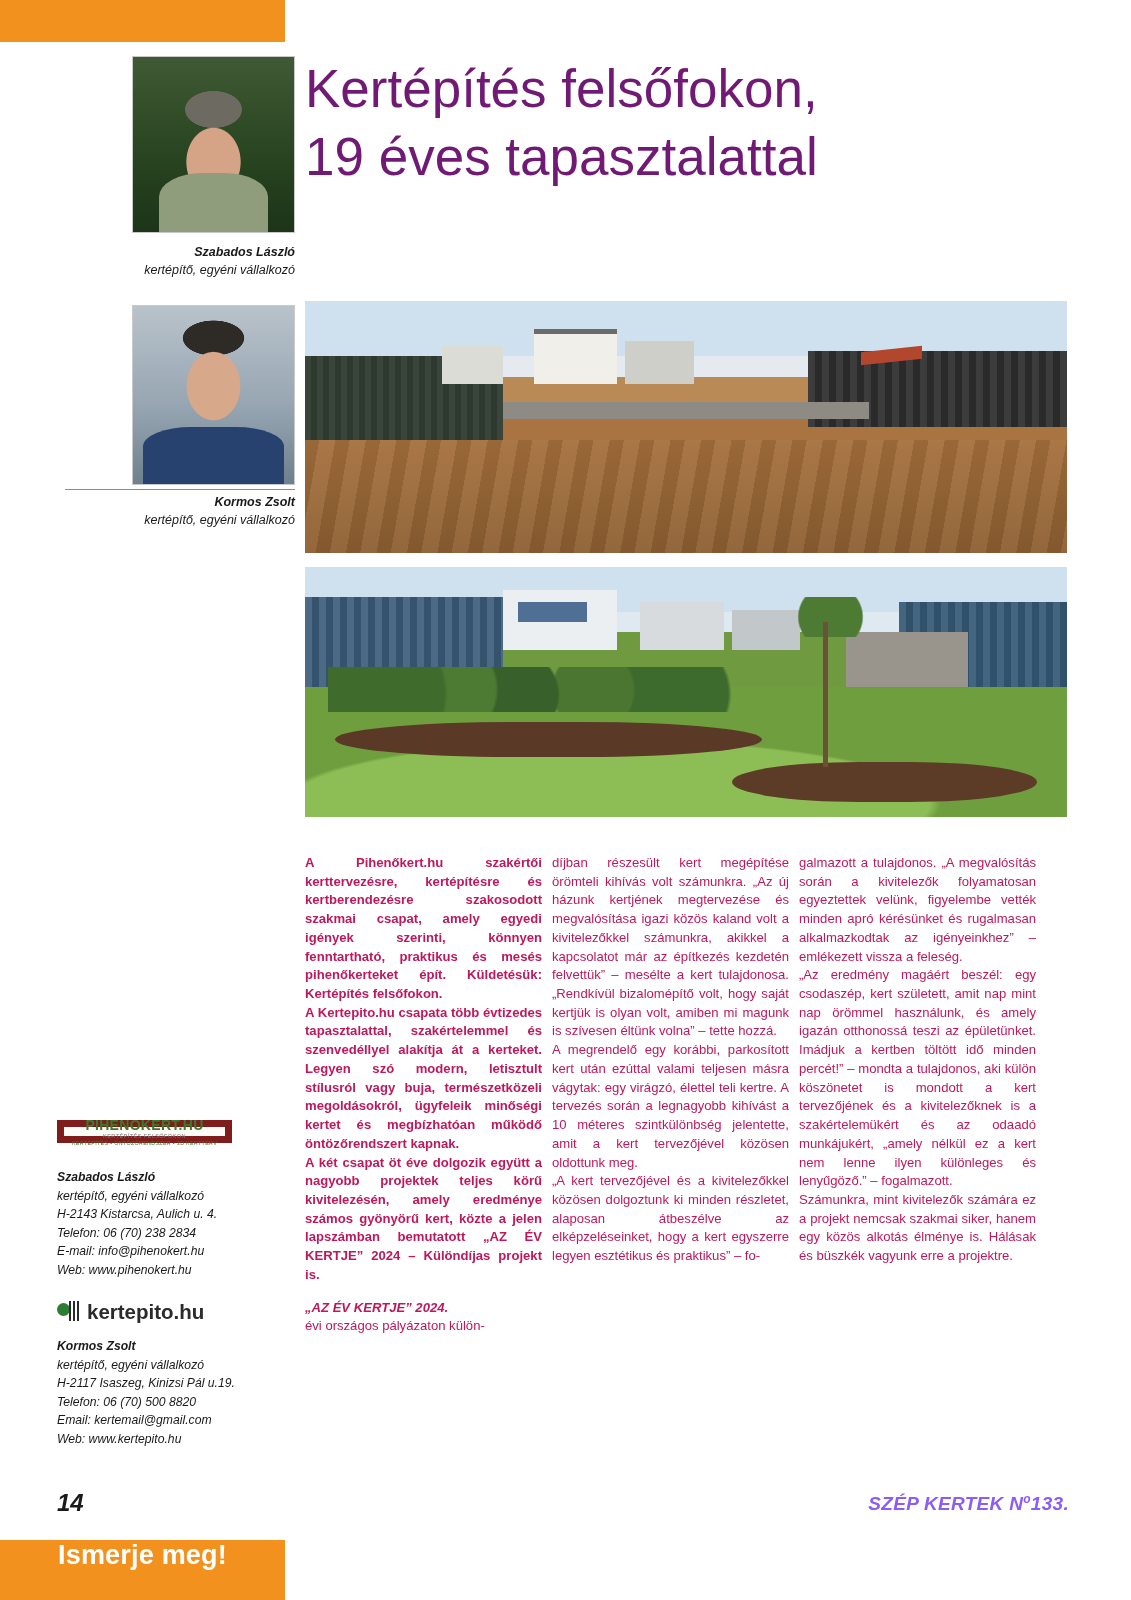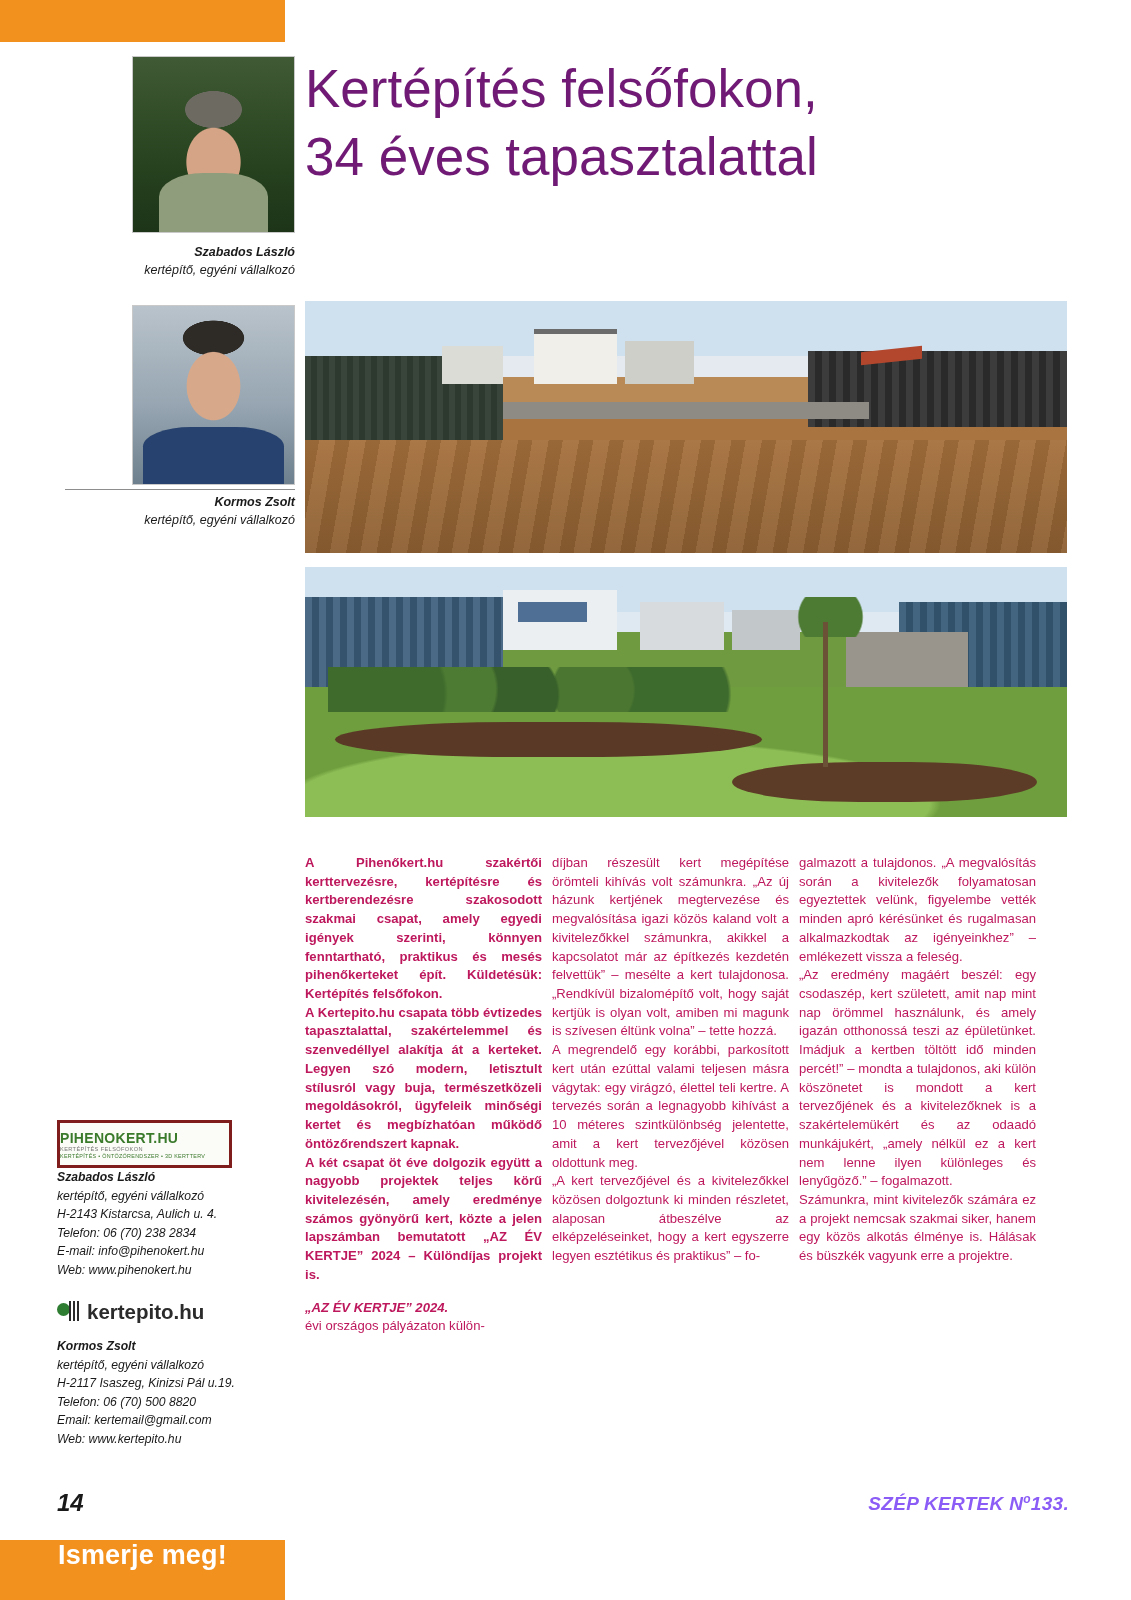--- a/index.html
+++ b/index.html
@@ -168,23 +168,23 @@
   .col { position: absolute; top: 840px; width: 237px;
     font-size: 13.1px; line-height: 1.43; text-align: justify; color:#be185d;margin-top:14px; }
   .col p { margin: 0; }
   .c1 { left: 305px; font-weight: bold; }
   .c2 { left: 552px; }
   .c3 { left: 799px; }
   .award { font-weight: bold; font-style: italic; margin-top: 14px !important; }
 
   
   .logo1 {
-    position: absolute; left: 57px; top: 1120px; width: 175px; height: 48px;
-    border: 3px solid #7f1d1d; background:#fbfbf7;
-    display:flex; flex-direction:column; justify-content:center;
+    position: absolute; left: 57px; top: 1120px; width: 175px; height: 23px;
+    border: 7px solid #7f1d1d; background:#fbfbf7;
+    display:flex; flex-direction:column; align-items:center; justify-content:center;
   }
   .logo1 .t1 { font-size: 14px; font-weight: bold; color:#3a7a2b; letter-spacing:.3px; }
   .logo1 .t2 { font-size: 5.6px; color:#777; letter-spacing:.4px; }
   .logo1 .t3 { font-size: 5.4px; color:#3a7a2b; letter-spacing:.3px; margin-top:1px; }
 
   .logo2 {
     position: absolute; left: 57px; top: 1295px; width: 195px; height: 34px;
     display:flex; align-items:center; gap:6px;
   }
   .logo2 .mark { width: 24px; height: 22px; position:relative; }
@@ -218,21 +218,21 @@
   }
   .footer-right sup { font-size: 12px; vertical-align: super; }
 </style>
 </head>
 <body>
 
 <div class="top-bar"></div>
 
 <div class="headline">
   <div>Kertépítés felsőfokon,</div>
-  <div>34 éves tapasztalattal</div>
+  <div>19 éves tapasztalattal</div>
 </div>
 
 <div class="author-photo photo-1">
   <div class="portrait1"></div>
 </div>
 <div class="author-caption cap-1">
   <span class="nm">Szabados László</span>
   <span>kertépítő, egyéni vállalkozó</span>
 </div>
 

